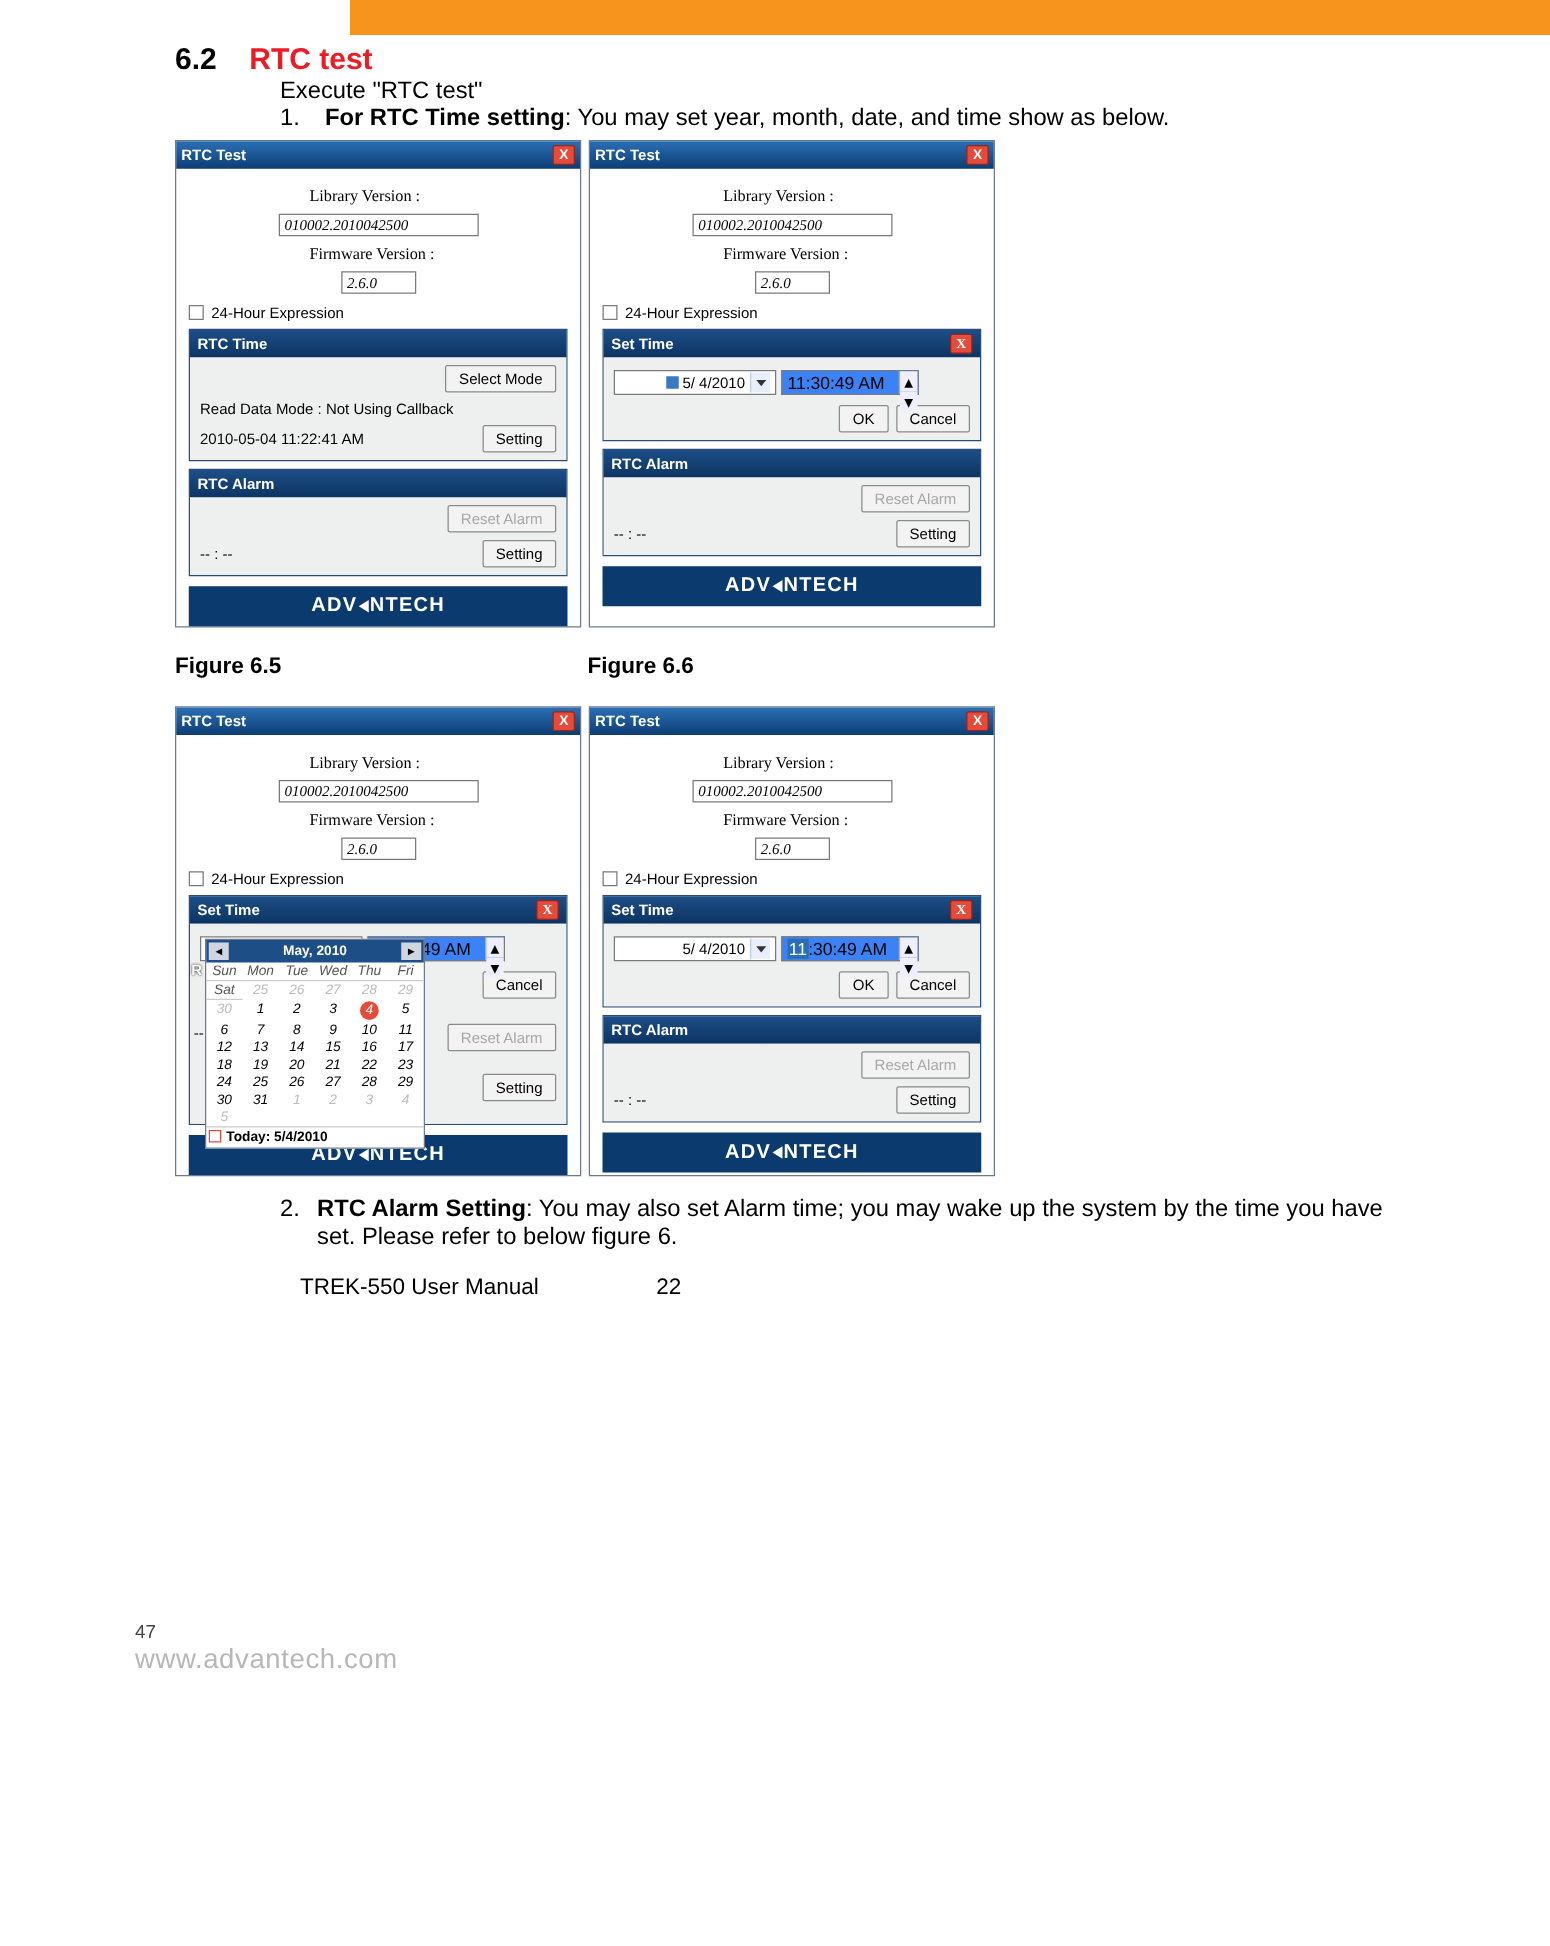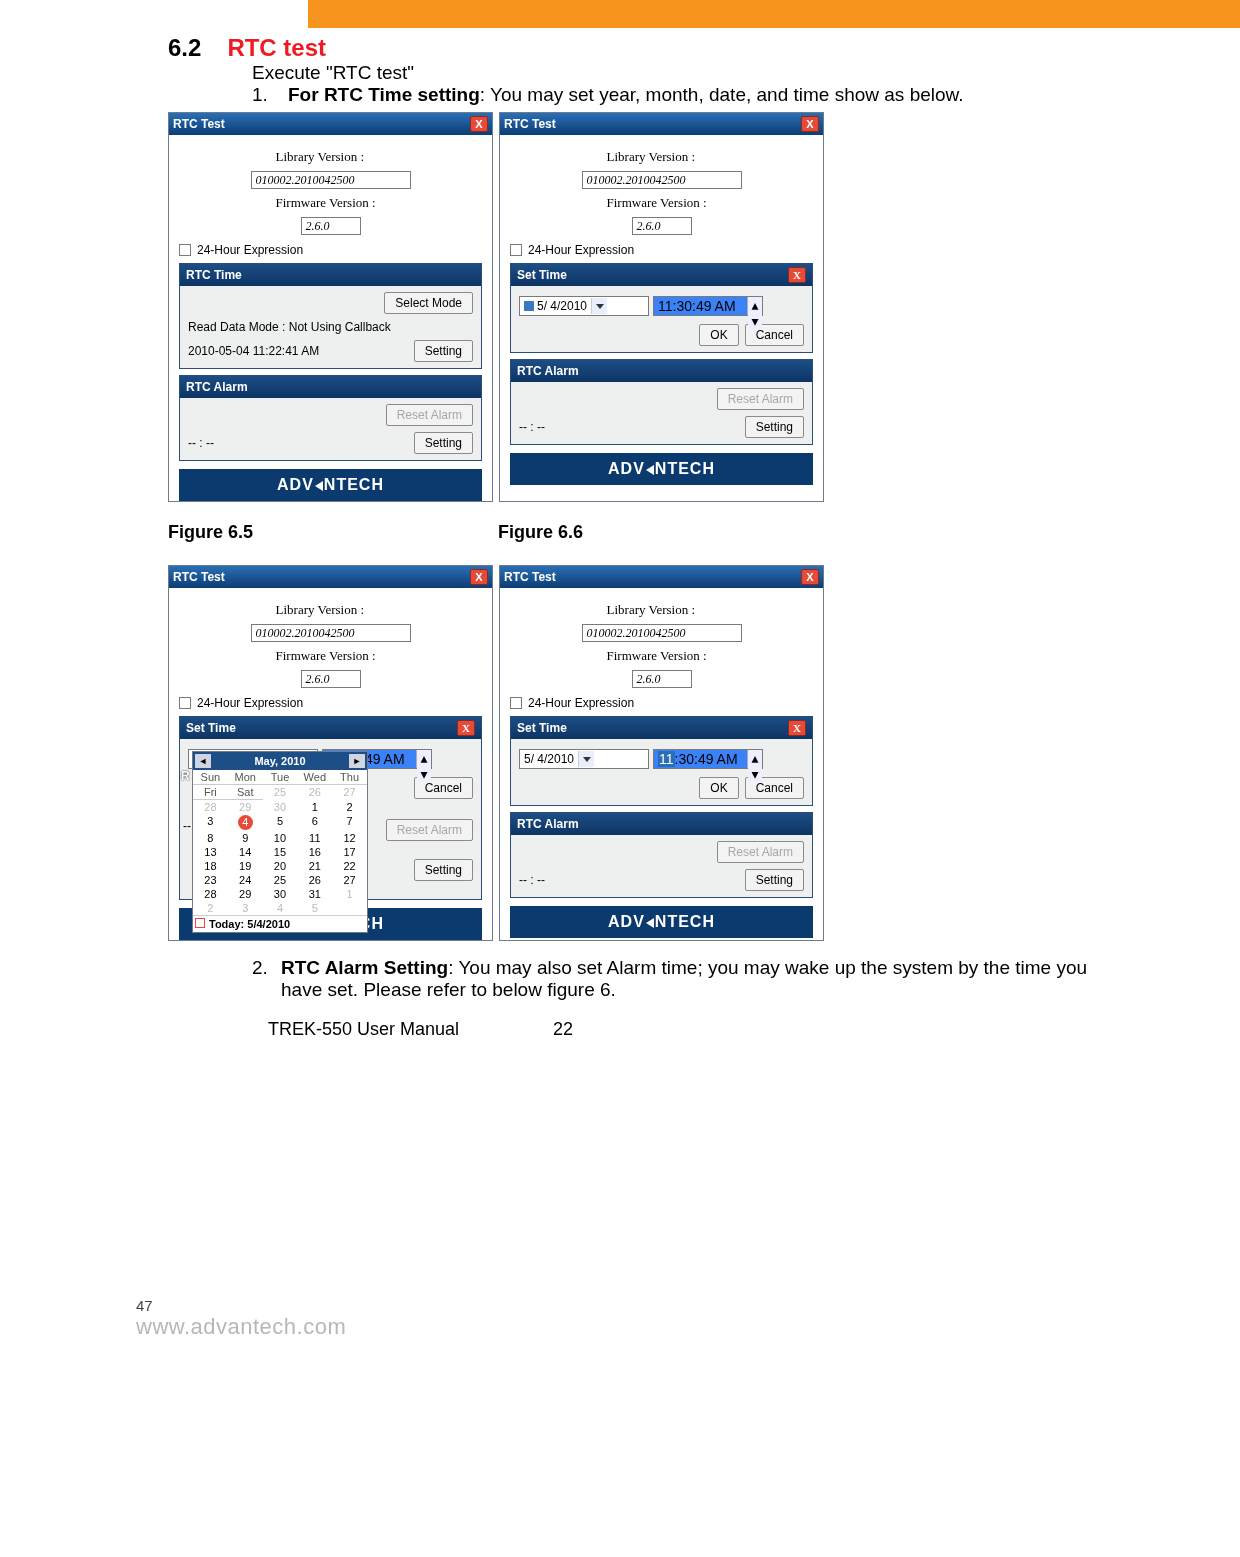--- a/index.html
+++ b/index.html
@@ -35,43 +35,43 @@
   .btn.dis { color:#a7a7a7; }
   .panel-body .two { display:flex; justify-content:flex-end; gap:6px; }
   .rtc-info { font-family:Tahoma,Arial,sans-serif; font-size:12px; }
   .logo-bar { background:#0b3a6e; height:32px; display:flex; align-items:center; justify-content:center; margin-top:8px; }
   .logo { color:#fff; font-weight:bold; letter-spacing:1px; font-size:16px; font-family:Arial,sans-serif; }
   .logo .tri { display:inline-block; width:0; height:0; border-top:5px solid transparent; border-bottom:5px solid transparent; border-right:8px solid #fff; margin:0 1px; vertical-align:middle; }
   .caption-row { display:flex; margin-top:4px; font-weight:bold; font-size:18px; }
   .caption-row .c1 { width:330px; }
   .spacer { height:16px; }
   .datecombo { display:flex; gap:4px; align-items:center; margin:4px 0 8px 0; }
-  .dropdown { border:1px solid #7a7a7a; background:#fff; height:20px; display:flex; align-items:center; padding:4px 4px; font-size:12px; font-family:Tahoma,Arial,sans-serif; position:relative; }
+  .dropdown { border:1px solid #7a7a7a; background:#fff; height:20px; display:flex; align-items:center; padding:4px 4px; font-size:12px; font-family:Tahoma,Arial,sans-serif; position:relative;justify-content:flex-end; }
   .dropdown .arrow { width:16px; height:16px; border-left:1px solid #bfcde0; background:#e8eefb; display:flex; align-items:center; justify-content:center; margin-left:4px; }
   .dropdown .arrow::after { content:""; width:0; height:0; border-left:4px solid transparent; border-right:4px solid transparent; border-top:5px solid #333; }
   .spinner { border:1px solid #7a7a7a; height:20px; width:110px; display:flex; align-items:center; padding:0 4px; position:relative; font-size:14px; background:#3b82f6; }
   .spinner .spinbtns { position:absolute; right:0; top:0; bottom:0; width:15px; border-left:1px solid #aab; display:flex; flex-direction:column; }
   .spinner .spinbtns div { flex:1; background:#eef; display:flex; align-items:center; justify-content:center; }
   .glyph-icon { width:10px; height:10px; background:#3a78c4; display:inline-block; margin-right:3px; }
   .cal { position:absolute; left:12px; top:34px; width:176px; border:1px solid #6d7b8d; background:#fff; font-family:Tahoma,Arial,sans-serif; font-size:11px; z-index:5; }
   .cal-head { background:#1d4e86; color:#fff; height:18px; display:flex; align-items:center; }
   .cal-nav { width:16px; height:14px; background:#cfd6e2; color:#000; display:flex; align-items:center; justify-content:center; font-size:9px; margin:0 2px; }
   .cal-month { flex:1; text-align:center; font-weight:bold; }
-  .cal-grid { display:grid; grid-template-columns: repeat(5, 1fr); text-align:center; }
+  .cal-grid { display:grid; grid-template-columns: repeat(6, 1fr); text-align:center;font-style:italic; }
   .cal-grid .dow { color:#555; border-bottom:1px solid #ccc; padding:1px 0; }
   .cal-grid .d { padding:1px 0; }
   .cal-grid .out { color:#bbb; }
   .cal-grid .sel { background:#e64b3a; color:#fff; border-radius:50%; width:15px; height:15px; margin:0 auto; line-height:15px; }
   .cal-foot { border-top:1px solid #ccc; padding:2px; display:flex; align-items:flex-start; gap:4px; }
   .cal-foot .mark { width:10px; height:10px; border:1px solid #e64b3a; }
   .footer-note { margin:18px 0 0 100px; font-size:18px; }
   .footer-note .fn1 { display:inline-block; width:280px; }
   .page-num { position:absolute; left:108px; bottom:52px; font-size:15px; color:#444; }
   .url { position:absolute; left:108px; bottom:26px; font-size:22px; color:#b7b7b7; letter-spacing:0.5px; }
-  .wrapper { position:relative; height:1366px;margin-left:28px; }
+  .wrapper { position:relative; height:1366px; }
   .r-letter { position:absolute; left:1px; top:52px; font-family:Tahoma,Arial,sans-serif; font-size:12px; font-weight:bold; color:#fff; text-shadow:0 0 2px #000; }
   .dash { position:absolute; left:1px; top:102px; font-family:Tahoma,Arial,sans-serif; font-size:12px; background:#eef0ef; padding:0 2px; }
   .sel-time { background:#2a6fb5; color:#fff; padding:0 1px; }
 </style>
 </head>
 <body>
 <div class="wrapper">
 
 <div class="orange-bar"></div>
 

